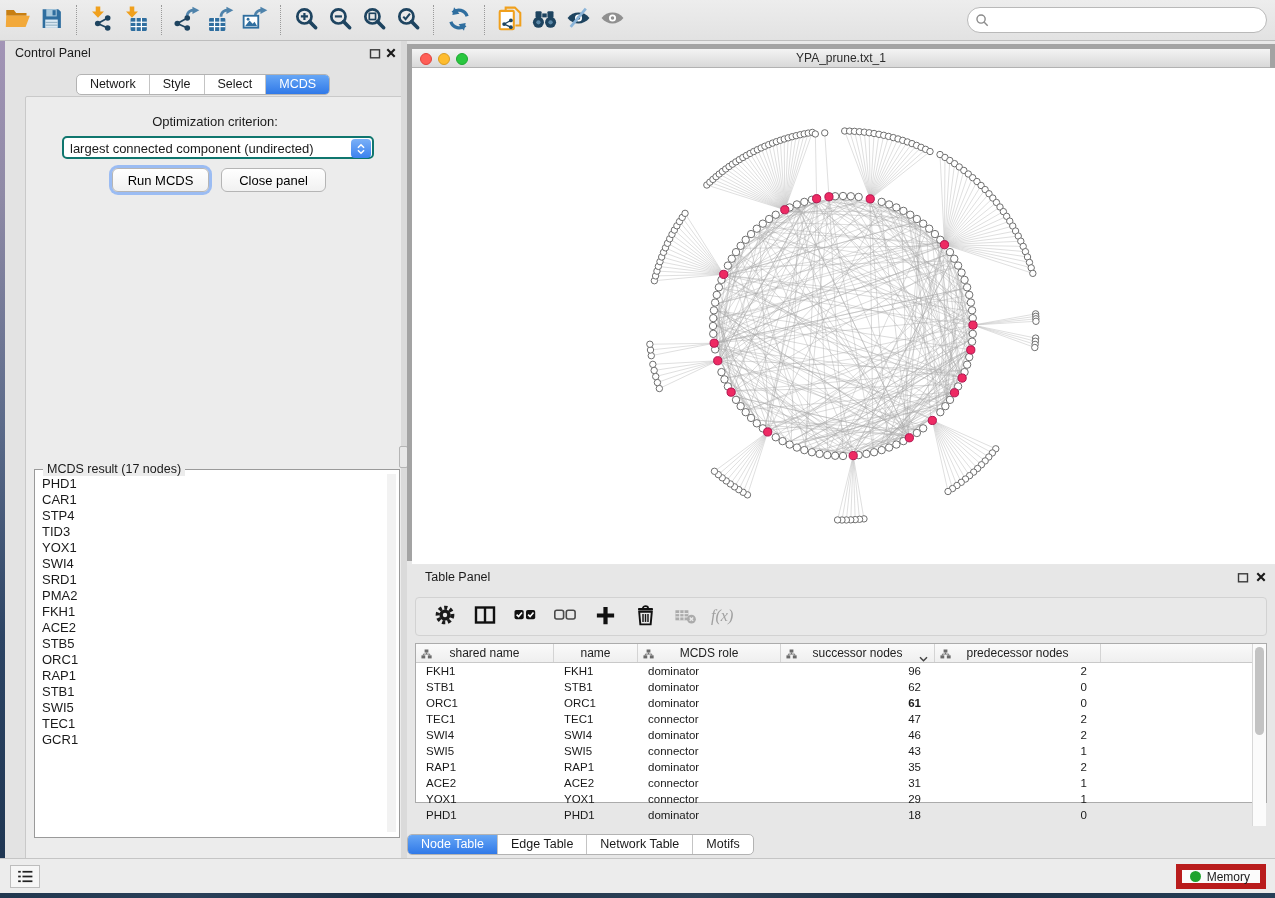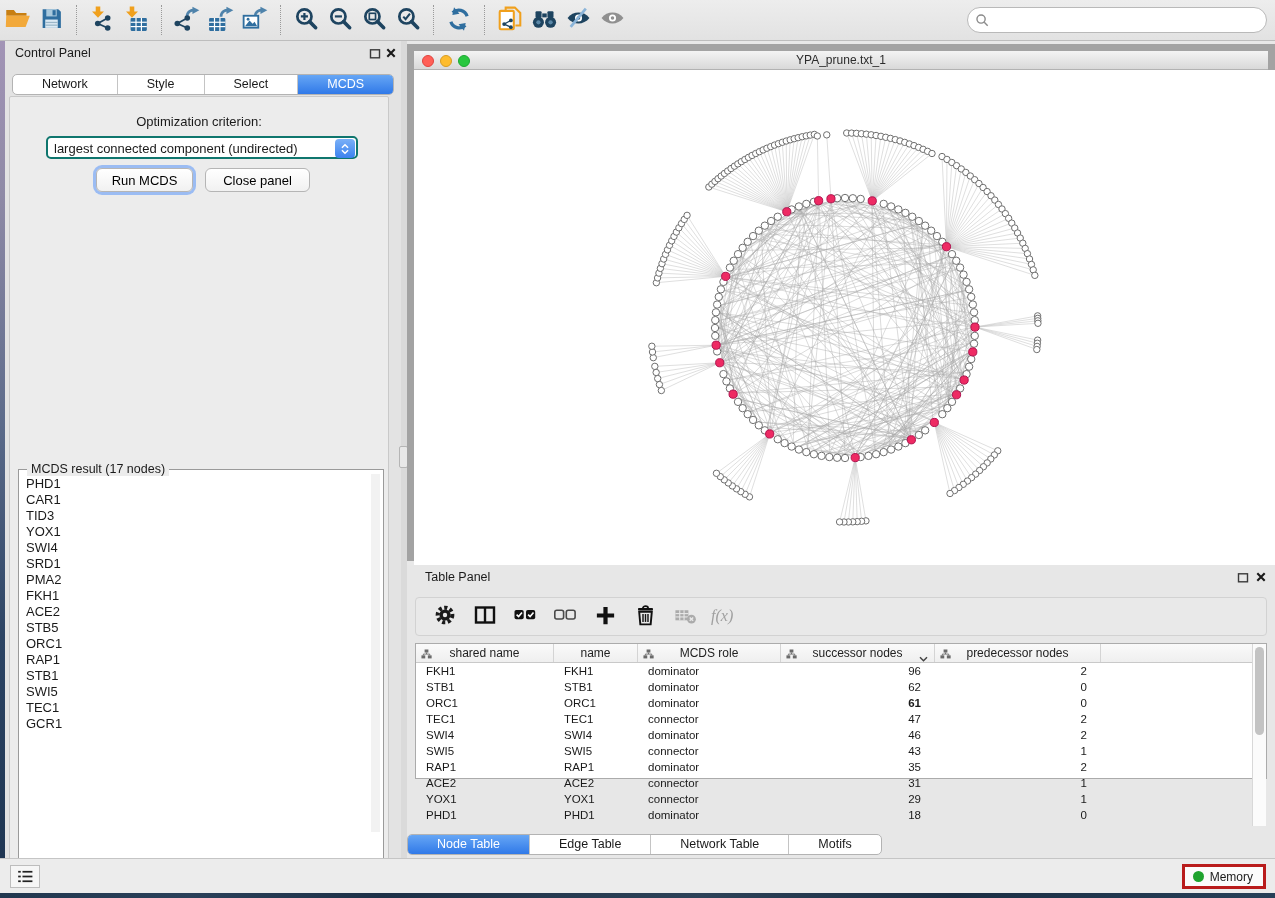--- a/index.html
+++ b/index.html
@@ -19,68 +19,68 @@
   #wall-left { left:0; top:41px; width:5px; height:852px; background:linear-gradient(#a294b6,#8f8aa6 18%,#5c6b8a 45%,#2c4464 70%,#1d3450); }
   #wall-bottom { left:0; top:893px; width:1275px; height:5px; background:linear-gradient(90deg,#21374f,#2a4059 15%,#1d3047 30%,#2d4258 55%,#1b2e44 75%,#274058); }
 
   
   #control-panel { left:5px; top:41px; width:396px; height:817px; background:#e3e3e3; }
   .panel-titlebar { height:24px; position:relative; }
   .panel-title { position:absolute; left:10px; top:5px; font-size:12.5px; }
   .win-ico { position:absolute; top:6px; width:13px; height:12px; display:flex; align-items:center; justify-content:center; }
   #cp-tabs-row { position:absolute; top:33px; left:0; width:100%; display:flex; justify-content:center; }
   .seg-group { display:flex; border:1px solid #b3b3b3; border-radius:5px; background:#fff; overflow:hidden; height:21px; }
-  .seg { font-size:12.5px; padding:2px 29px 0; border-left:1px solid #c4c4c4; height:100%; text-align:center; }
+  .seg { font-size:12.5px; padding:2px 13px 0; border-left:1px solid #c4c4c4; height:100%; text-align:center; }
   .seg:first-child { border-left:none; }
   .seg.active { background:linear-gradient(#6aa7f8,#347aee 60%); background:linear-gradient(#66a6f5,#3079e8); color:#fff; }
-  #cp-box { position:absolute; left:4px; top:55px; width:380px; height:797px; background:#ececec; border:1px solid #c9c9c9; border-radius:2px; }
+  #cp-box { position:absolute; left:20px; top:55px; width:380px; height:797px; background:#ececec; border:1px solid #c9c9c9; border-radius:2px; }
   #opt-label { position:absolute; top:17px; width:100%; text-align:center; font-size:13px; }
   #criterion-select { position:absolute; left:36px; top:39px; width:312px; height:23px; background:#fff; border:2px solid #0f766e; border-radius:5px; font-size:13px; line-height:21px; padding-left:6px; white-space:nowrap; }
   #criterion-stepper { position:absolute; right:1px; top:1px; width:20px; height:19px; border-radius:4px; background:linear-gradient(#7ab0f7,#3b82ef); display:flex; align-items:center; justify-content:center; }
   .push-btn { position:absolute; height:24px; background:linear-gradient(#ffffff,#f1f1f1); border:1px solid #b5b5b5; border-radius:6px; font-size:13px; font-family:"Liberation Sans",sans-serif; }
   #run-mcds-btn { left:86px; top:71px; width:97px; box-shadow:0 0 0 3px rgba(90,150,250,.55); }
   #close-panel-btn { left:195px; top:71px; width:105px; }
-  #mcds-fieldset { position:absolute; left:8px; top:372px; width:366px; height:424px; border:1px solid #9a9a9a; background:#fff; }
+  #mcds-fieldset { position:absolute; left:8px; top:372px; width:366px; height:369px; border:1px solid #9a9a9a; background:#fff; }
   #mcds-legend { position:absolute; left:8px; top:-8px; background:#ececec; padding:0 4px; font-size:12.5px; }
   #mcds-list { position:absolute; left:1px; top:6px; width:352px; height:356px; overflow:hidden; }
   .mcds-item { font-size:13px; line-height:16px; padding-left:6px; }
   #mcds-scroll { position:absolute; right:3px; top:4px; width:9px; height:358px; background:#f2f2f2; }
 
   
   #v-splitter { left:401px; top:41px; width:6px; height:817px; background:#dadada; }
   #v-grip { position:absolute; left:-2px; top:405px; width:9px; height:22px; background:#e8e8e8; border:1px solid #b5b5b5; border-radius:2px; }
 
   
-  #network-window { left:407px; top:44px; width:868px; height:517px; border:7px solid #a3a3a3; background:#404040; }
+  #network-window { left:407px; top:44px; width:868px; height:517px; border:5px solid #a3a3a3; background:#404040; }
   #net-titlebar { height:19px; background:linear-gradient(#f4f4f4,#d9d9d9); border-bottom:1px solid #b2b2b2; position:relative; }
   .light { position:absolute; top:3.5px; width:12px; height:12px; border-radius:50%; }
   #net-title { width:100%; text-align:center; font-size:12px; line-height:19px; color:#2c2c2c; }
   #net-canvas { width:866px; height:496px; background:#fff; }
 
   
   #table-panel { left:407px; top:565px; width:868px; height:293px; background:#e7e7e7; }
   #tp-toolbar { position:absolute; left:8px; top:32px; width:852px; height:39px; background:#e9e9e9; border:1px solid #d2d2d2; border-radius:4px; display:flex; align-items:center; padding-left:12px; }
   .tp-btn { width:34px; height:30px; display:flex; align-items:center; justify-content:center; background:transparent; border:none; margin-right:6px; }
-  #node-table { position:absolute; left:8px; top:78px; width:852px; height:136px; background:#fff; border:1px solid #ababab; }
+  #node-table { position:absolute; left:8px; top:78px; width:852px; height:160px; background:#fff; border:1px solid #ababab; }
   #table-header { display:flex; height:19px; background:linear-gradient(#fafafa,#efefef); border-bottom:1px solid #c9c9c9; }
   .hcell { position:relative; border-right:1px solid #d4d4d4; font-size:12px; display:flex; align-items:center; justify-content:center; color:#222; }
   .hcell .tree { position:absolute; left:5px; top:4px; }
   .hcell .chev { position:absolute; right:6px; top:7px; }
   .trow { display:flex; height:16px; }
   .tcell { font-size:11.5px; line-height:16px; white-space:nowrap; overflow:hidden; }
   .tcell.left { padding-left:10px; text-align:left; }
   .tcell.right { padding-right:14px; text-align:right; }
   #table-scrollbar { position:absolute; right:0; top:0; width:14px; height:182px; background:#fbfbfb; border-left:1px solid #d8d8d8; }
   #table-thumb { position:absolute; left:2px; top:3px; width:9px; height:88px; background:#c3c3c3; border-radius:5px; }
   #tp-tabs-row { position:absolute; top:269px; left:0; width:100%; display:flex; }
 
   
   #status-bar { left:0; top:858px; width:1275px; height:35px; background:#ececec; border-top:1px solid #c5c5c5; }
   #list-btn { position:absolute; left:10px; top:6px; width:30px; height:23px; background:#f6f6f6; border:1px solid #bdbdbd; display:flex; align-items:center; justify-content:center; }
-  #memory-btn { position:absolute; right:9px; top:5px; height:25px; background:#fbfbfb; border:3px solid #b91c1c; font-size:12px; padding:0 10px 0 8px; display:flex; align-items:center; gap:6px; }
+  #memory-btn { position:absolute; right:9px; top:5px; height:25px; background:#fbfbfb; border:6px solid #b91c1c; font-size:12px; padding:0 10px 0 8px; display:flex; align-items:center; gap:6px; }
   #memory-dot { width:11px; height:11px; border-radius:50%; background:#1fa32e; }
 </style>
 </head>
 <body>
 
 <div id="main-toolbar" class="abs">
     <button class="tb-btn">
       <span><svg width="27" height="27" viewBox="0 0 24 24" xmlns="http://www.w3.org/2000/svg">
           <path d="M2 7 V4.5 H8.8 L10.8 7 H20 V9.5 H2 Z" fill="#c87f12"></path>
           <path d="M4.2 9.5 H23 L19.2 19.5 H1.6 L2 9 Z" fill="#f2a93b"></path>
@@ -284,20 +284,21 @@
           </svg>
         </span>
     </div>
     <button id="run-mcds-btn" class="push-btn">Run MCDS</button>
     <button id="close-panel-btn" class="push-btn">Close panel</button>
     <div id="mcds-fieldset">
       <span id="mcds-legend">MCDS result (17 nodes)</span>
       <div id="mcds-list">
           <div class="mcds-item">PHD1</div>
           <div class="mcds-item">CAR1</div>
+          <div class="mcds-item">STP4</div>
           <div class="mcds-item">TID3</div>
           <div class="mcds-item">YOX1</div>
           <div class="mcds-item">SWI4</div>
           <div class="mcds-item">SRD1</div>
           <div class="mcds-item">PMA2</div>
           <div class="mcds-item">FKH1</div>
           <div class="mcds-item">ACE2</div>
           <div class="mcds-item">STB5</div>
           <div class="mcds-item">ORC1</div>
           <div class="mcds-item">RAP1</div>

